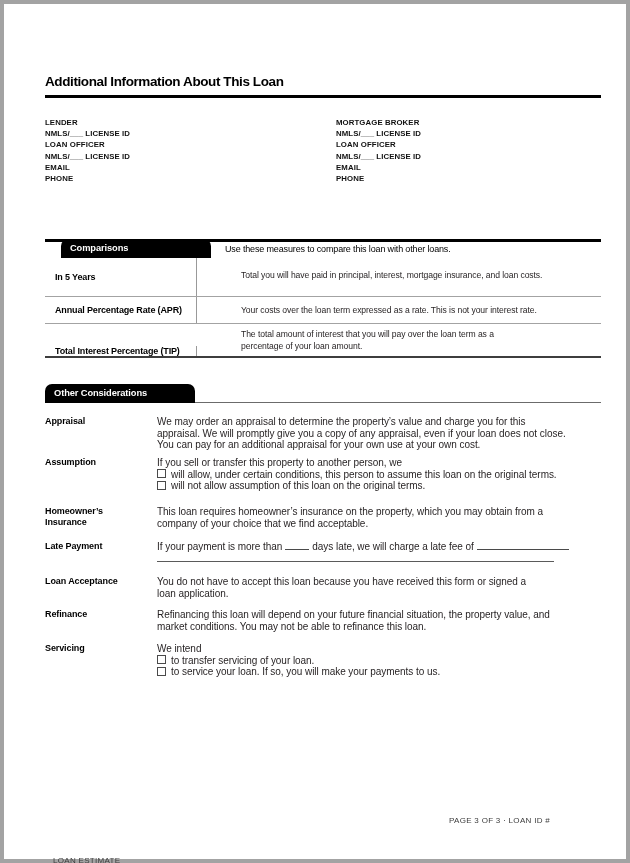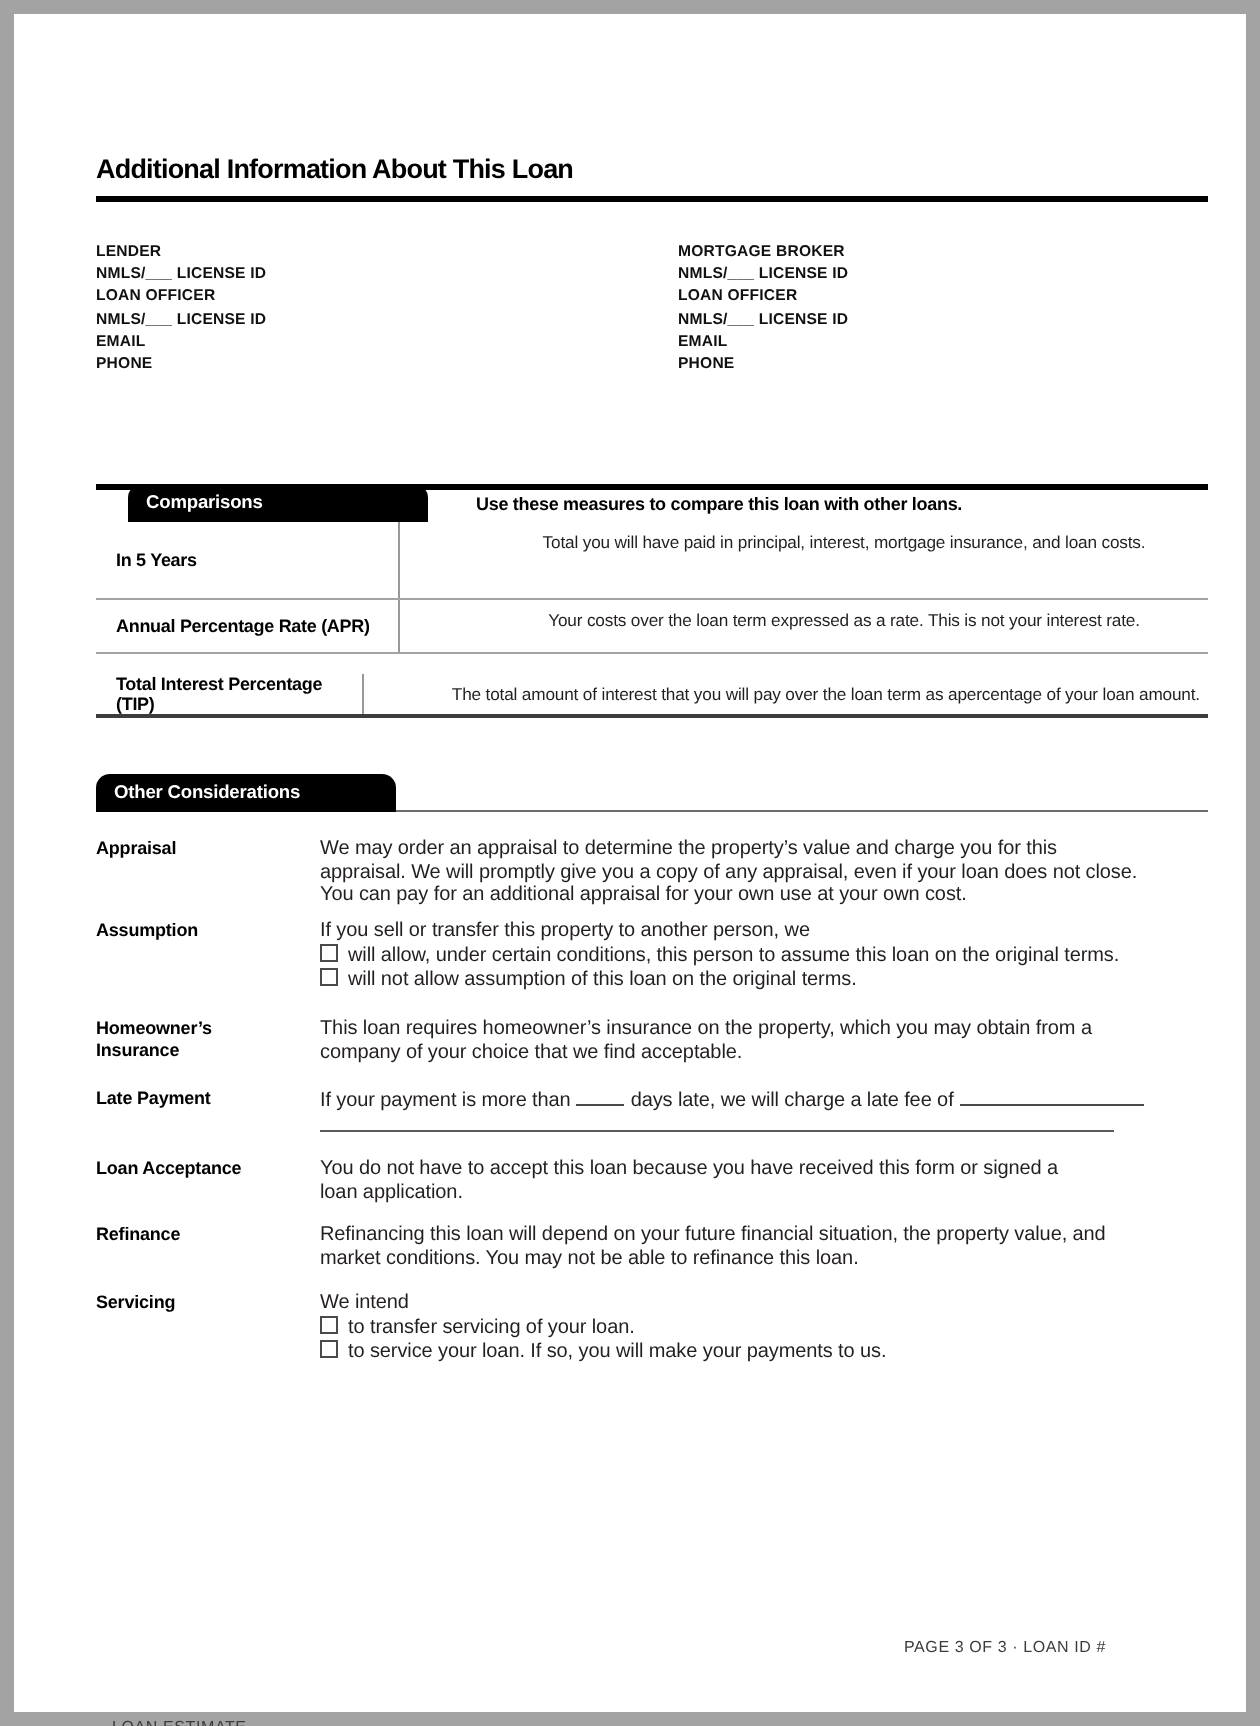--- a/index.html
+++ b/index.html
@@ -3,21 +3,21 @@
 <meta charset="utf-8">
 <style>
   html,body{margin:0;padding:0;background:#fff;}
   body{
     width:630px;height:863px;position:relative;
     font-family:"Liberation Sans", sans-serif;
     -webkit-font-smoothing:antialiased;
   }
   .page{
     position:absolute;left:0;top:0;width:630px;height:863px;
-    background:#ffffff;border:7px solid #a3a3a3;box-sizing:border-box;
+    background:#ffffff;border:4px solid #a3a3a3;box-sizing:border-box;
   }
   
   .title{
     position:absolute;left:41px;top:70px;
     font-size:13.5px;font-weight:700;letter-spacing:-0.4px;color:#000;
     white-space:nowrap;
   }
   .title-rule{position:absolute;left:41px;top:91px;width:556px;height:2.5px;background:#000;}
   
   .contacts{position:absolute;top:113px;font-size:7.8px;font-weight:700;color:#111;}
@@ -27,33 +27,33 @@
   
   .comparisons{position:absolute;left:41px;top:235px;width:556px;}
   .tbl-topline{position:absolute;left:0;top:0;width:556px;height:2.5px;background:#000;}
   .tab{
     position:absolute;left:16px;top:0;width:150px;height:19px;
     background:#000;border-radius:7px 7px 0 0;box-sizing:border-box;
     color:#fff;font-size:9.3px;font-weight:700;letter-spacing:-0.1px;
     padding:4px 0 0 9px;z-index:2;
   }
   .tbl-header{
-    position:absolute;left:163px;top:5px;
-    font-size:9px;font-weight:700;letter-spacing:-0.15px;color:#000;white-space:nowrap;padding-left:27px;
+    position:absolute;left:153px;top:5px;
+    font-size:9px;font-weight:400;letter-spacing:-0.15px;color:#000;white-space:nowrap;padding-left:27px;
   }
   .tbl-body{margin-top:19px;border-bottom:2px solid #3d3d3d;}
   .comp-row{display:flex;}
   .comp-row + .comp-row{border-top:1px solid #a3a3a3;}
   .comp-label{
     width:152px;box-sizing:border-box;border-right:1px solid #999;
     padding-left:10px;display:flex;align-items:center;
     font-size:9px;font-weight:700;letter-spacing:-0.15px;color:#000;
   }
   .comp-content{
-    flex:1;padding:4px 4px 4px 44px;display:flex;flex-direction:row;justify-content:center;
+    flex:1;padding:4px 4px 4px 44px;display:flex;flex-direction:column;justify-content:center;
   }
   .comp-line{
     font-size:8.6px;letter-spacing:-0.08px;line-height:12px;color:#231f20;white-space:nowrap;
   }
   .gap{margin-bottom:5px;}
   .rh1{min-height:38px;} .rh2{min-height:25.5px;} .rh3{min-height:30.5px;align-items:flex-end;}
   
   .other{position:absolute;left:41px;top:380px;width:556px;height:310px;}
   .tab2{position:absolute;left:0;top:0;}
   .other-rule{position:absolute;left:0;top:17.5px;width:556px;height:1.5px;background:#6b6b6b;z-index:1;}

